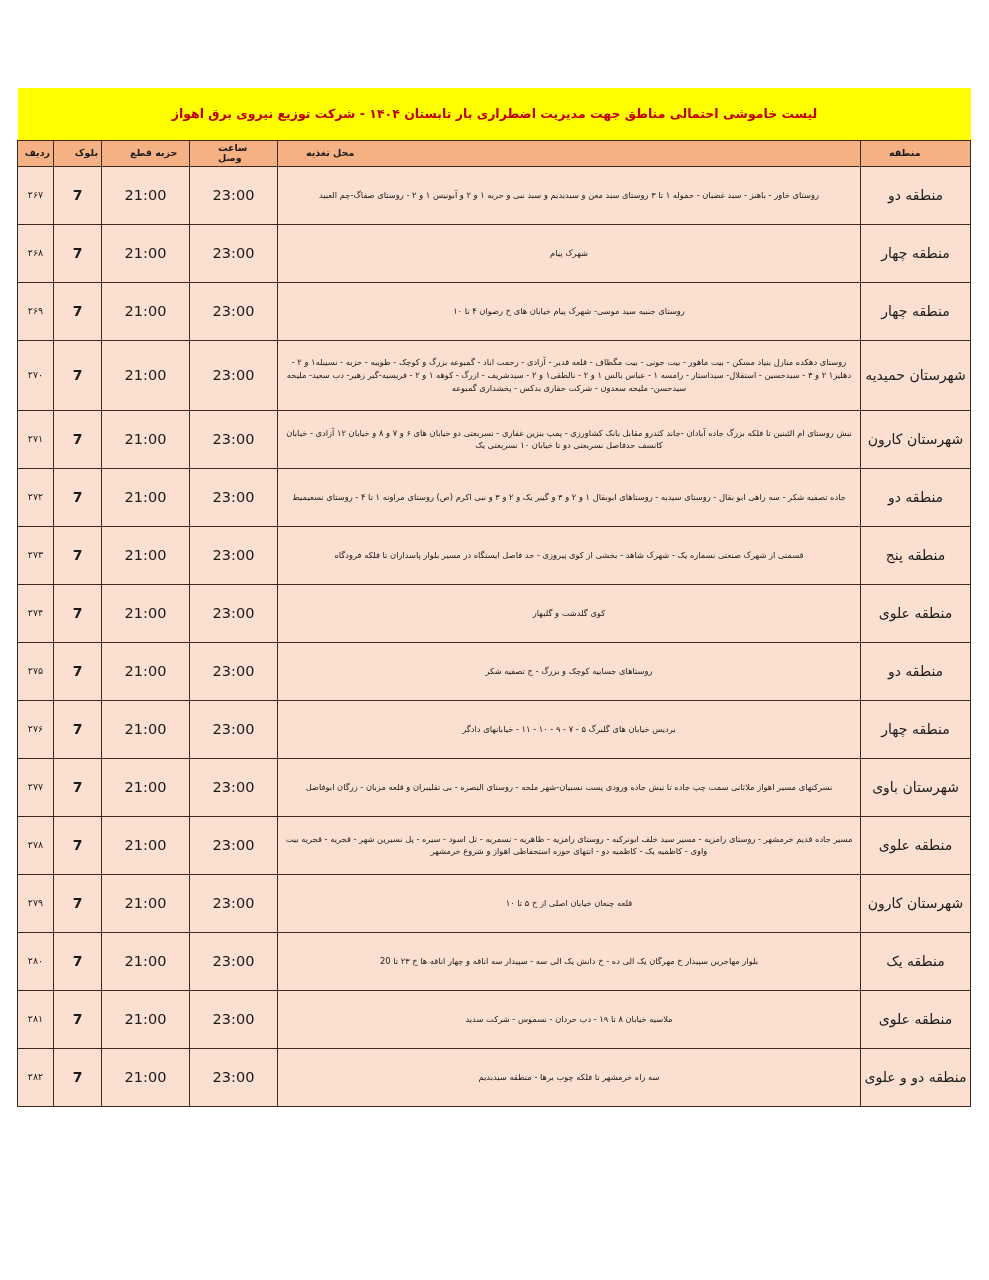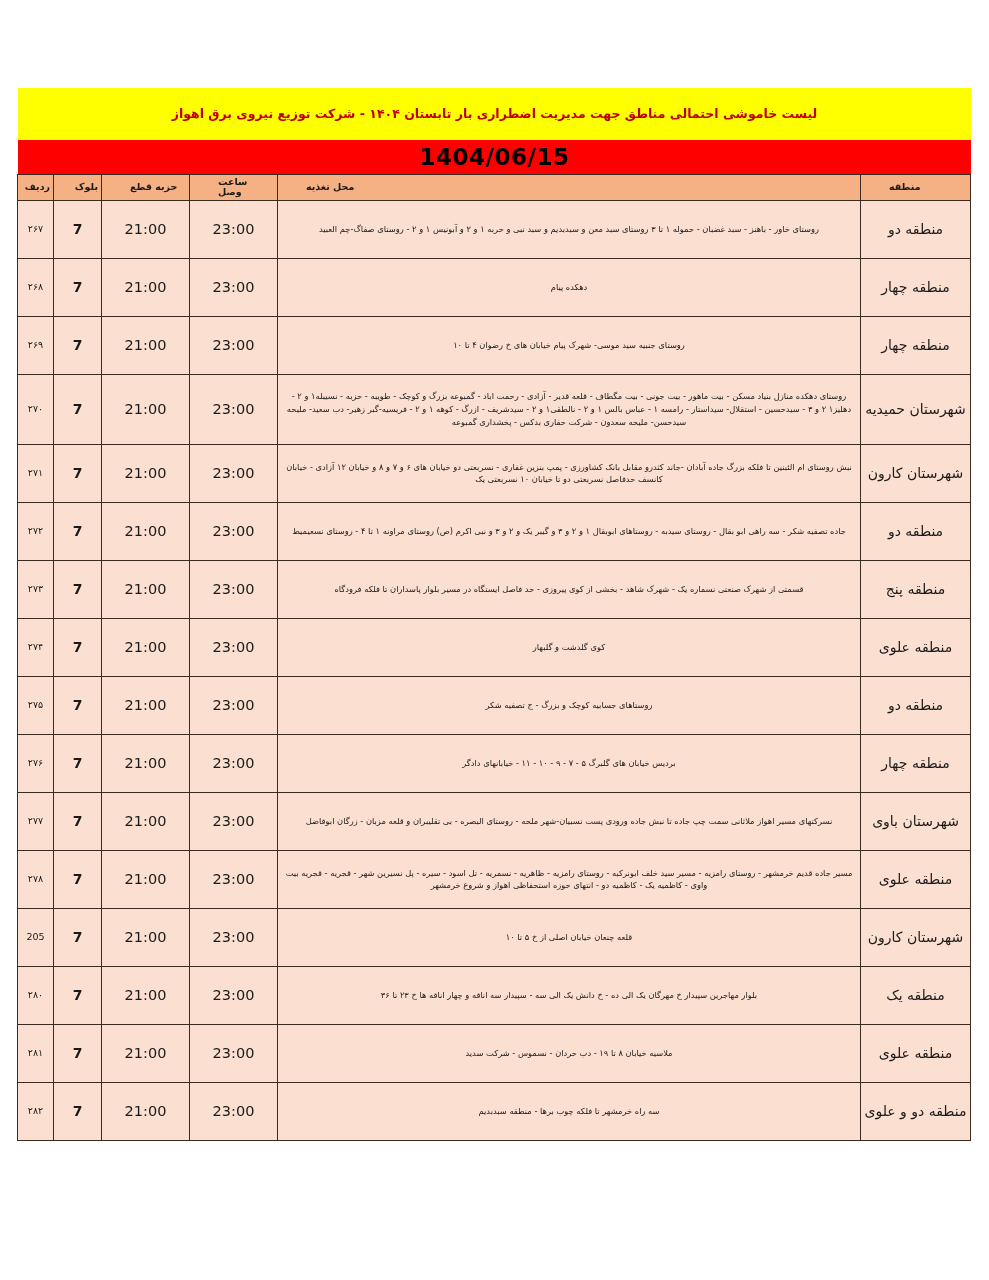--- a/index.html
+++ b/index.html
@@ -121,21 +121,20 @@
 </style>
 </head>
 <body>
 
 <div class="page">
 
   <div class="sheet">
 
     <div class="title-band">لیست خاموشی احتمالی مناطق جهت مدیریت اضطراری بار تابستان ۱۴۰۴ - شرکت توزیع نیروی برق اهواز</div>
 
-    <div class="date-band">1404/06/15</div>
 
     <table class="grid">
       <colgroup>
         <col class="c-region">
           <col class="c-feed">
           <col class="c-on">
         <col class="c-off">
           <col class="c-block">
           <col class="c-idx">
       </colgroup>
@@ -153,21 +152,21 @@
           <tr>
             <td class="region">منطقه دو</td>
             <td class="feed">روستای خاور - باهنز - سبد غضبان -  حموله ۱ تا ۳ روستای سبد معن و سبدبدیم و سبد نبی و حربه ۱ و ۲ و آبونیس ۱ و ۲ - روستای صفاگ-چم العبید</td>
             <td class="hour">23:00</td>
             <td class="hour">21:00</td>
             <td class="block">7</td>
             <td class="idx">۲۶۷</td>
           </tr>
           <tr>
             <td class="region">منطقه چهار</td>
-            <td class="feed">دهکده پیام</td>
+            <td class="feed">شهرک پیام</td>
             <td class="hour">23:00</td>
             <td class="hour">21:00</td>
             <td class="block">7</td>
             <td class="idx">۲۶۸</td>
           </tr>
           <tr>
             <td class="region">منطقه چهار</td>
             <td class="feed">روستای جنبیه سید موسی- شهرک پیام خیابان های خ رضوان ۴ تا ۱۰</td>
             <td class="hour">23:00</td>
             <td class="hour">21:00</td>
@@ -245,25 +244,25 @@
             <td class="hour">21:00</td>
             <td class="block">7</td>
             <td class="idx">۲۷۸</td>
           </tr>
           <tr>
             <td class="region">شهرستان کارون</td>
             <td class="feed">قلعه چنعان خیابان اصلی از خ ۵ تا ۱۰</td>
             <td class="hour">23:00</td>
             <td class="hour">21:00</td>
             <td class="block">7</td>
-            <td class="idx">205</td>
+            <td class="idx">۲۷۹</td>
           </tr>
           <tr>
             <td class="region">منطقه یک</td>
-            <td class="feed">بلوار مهاجرین سپیدار خ مهرگان یک الی ده - خ دانش یک الی سه - سپیدار سه اناقه و چهار اناقه ها خ ۲۳ تا ۳۶</td>
+            <td class="feed">بلوار مهاجرین سپیدار خ مهرگان یک الی ده - خ دانش یک الی سه - سپیدار سه اناقه و چهار اناقه ها خ ۲۳ تا 20</td>
             <td class="hour">23:00</td>
             <td class="hour">21:00</td>
             <td class="block">7</td>
             <td class="idx">۲۸۰</td>
           </tr>
           <tr>
             <td class="region">منطقه علوی</td>
             <td class="feed">ملاسیه  خیابان ۸ تا ۱۹ - دب حردان - نسموس - شرکت سدید</td>
             <td class="hour">23:00</td>
             <td class="hour">21:00</td>

